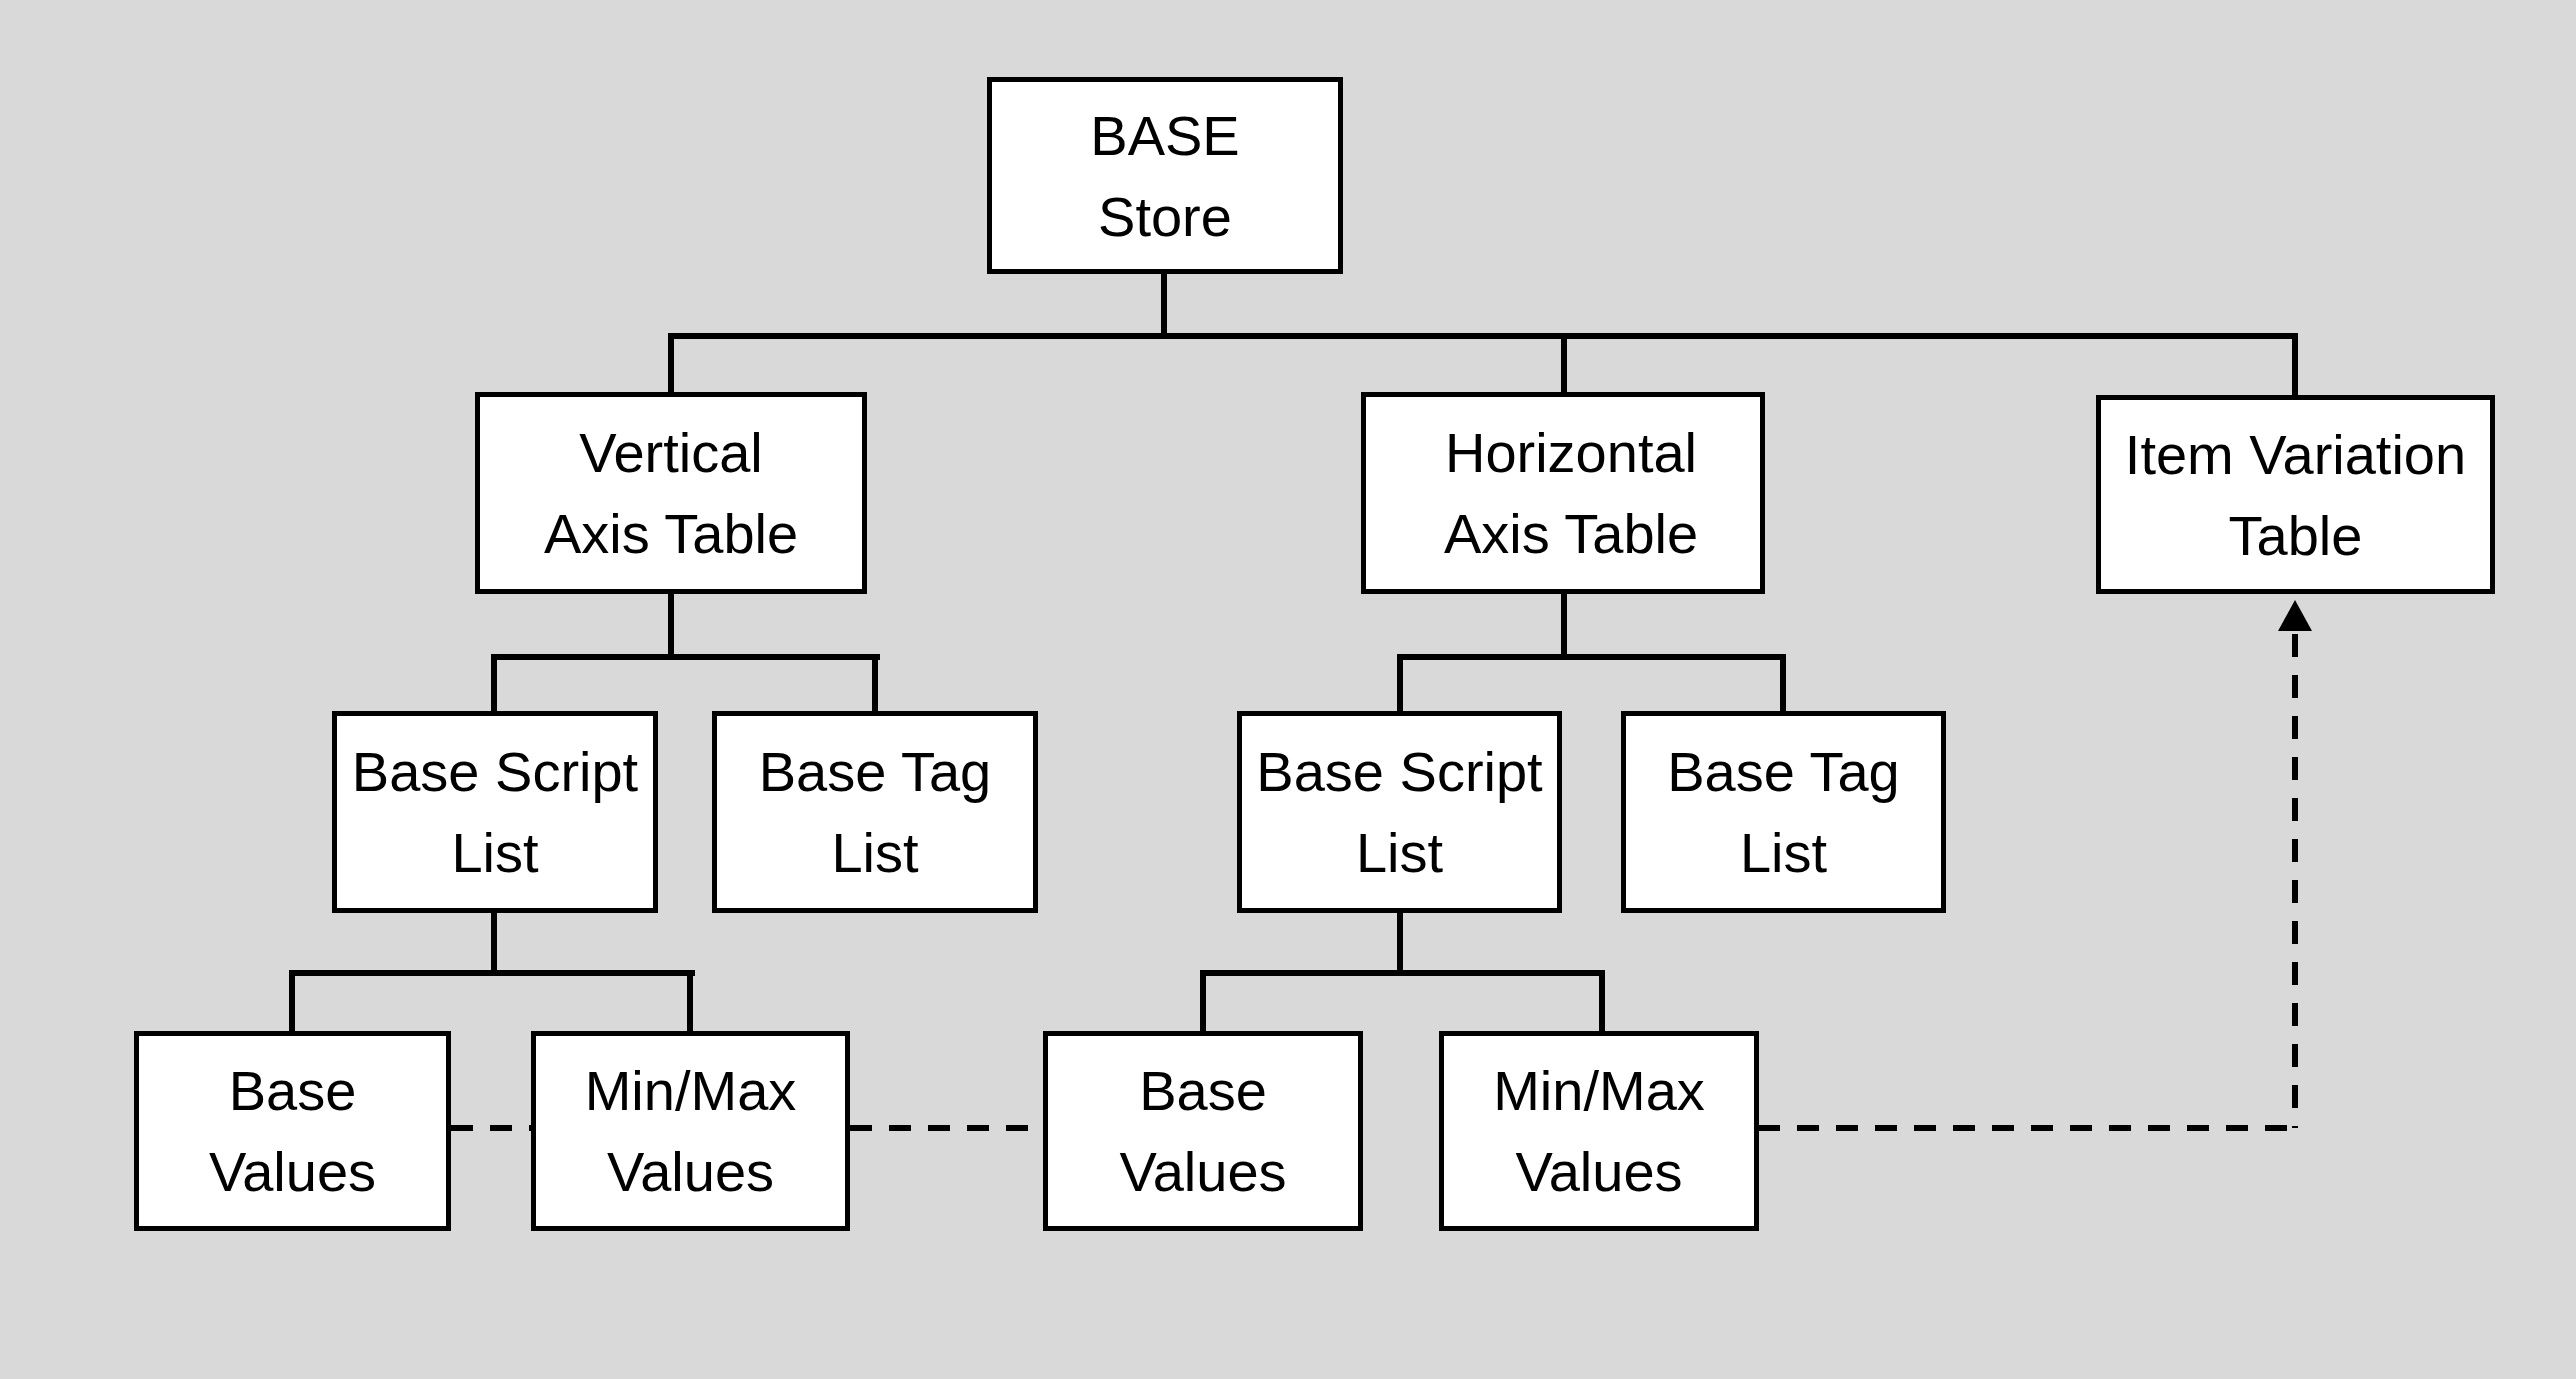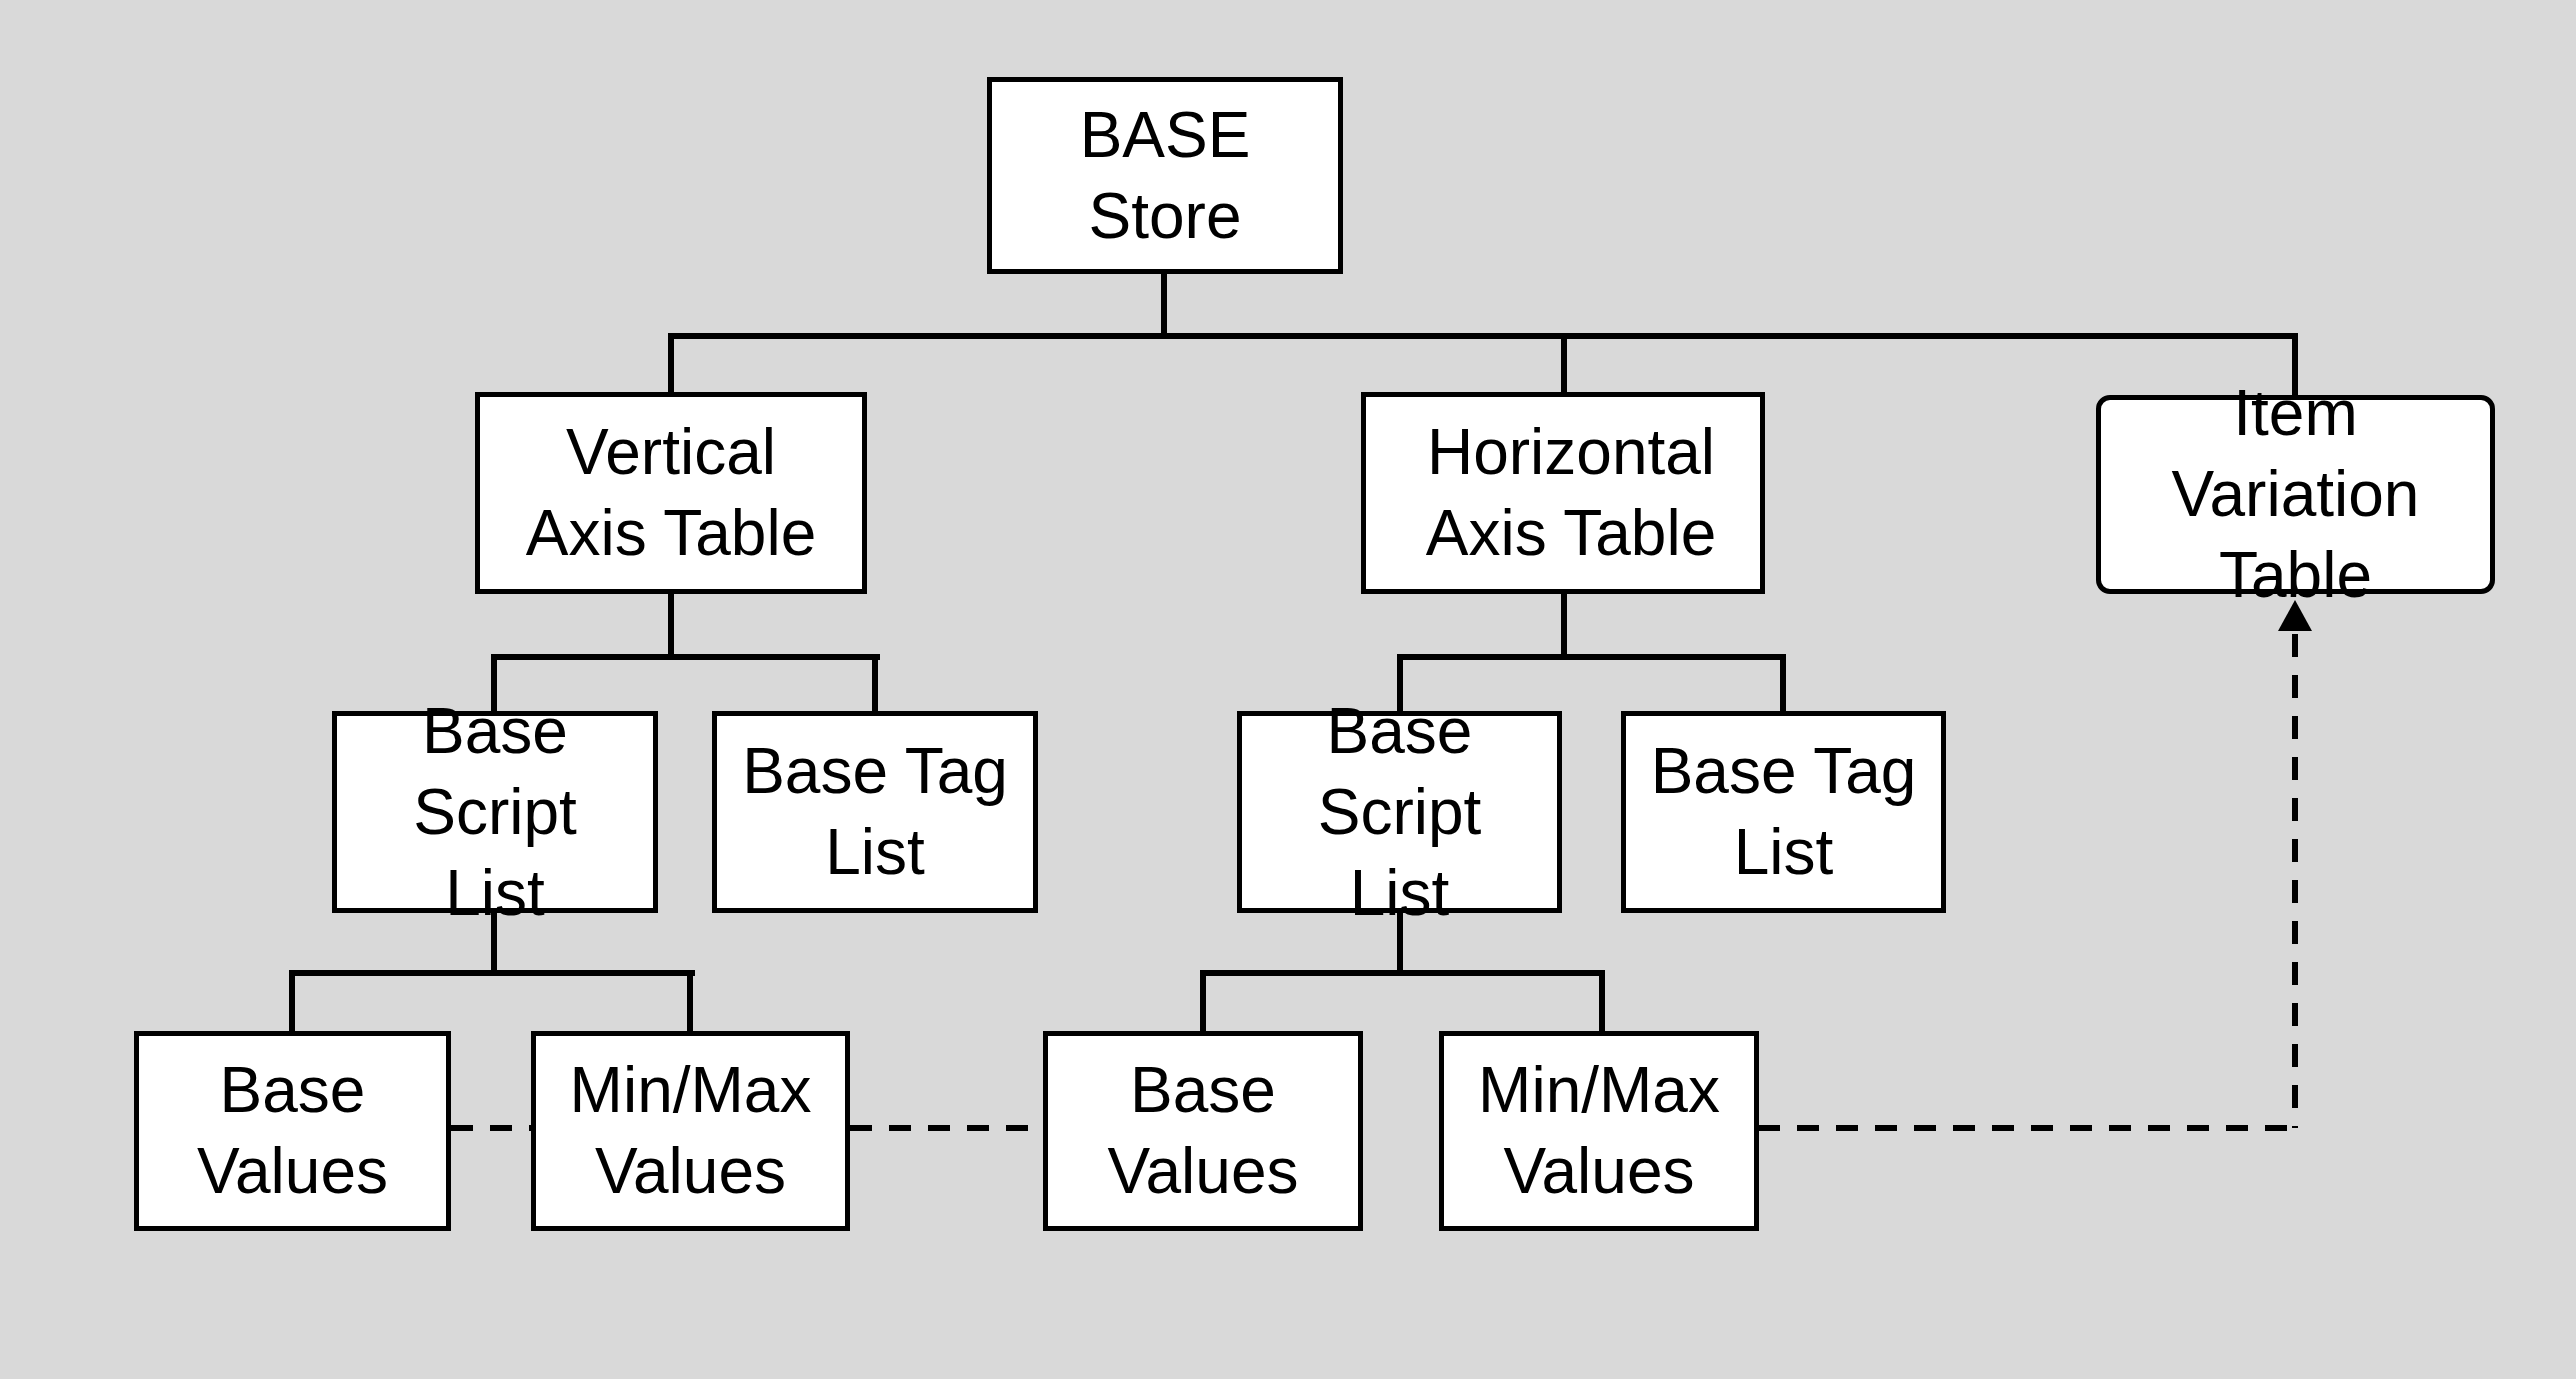--- a/index.html
+++ b/index.html
@@ -22,28 +22,28 @@
     position: absolute;
     box-sizing: border-box;
     background: #ffffff;
     border: 5.5px solid #000000;
     display: flex;
     flex-direction: column;
     align-items: center;
     justify-content: center;
     text-align: center;
     color: #000000;
-    font-size: 64px;
+    font-size: 56px;
     line-height: 81px;
     z-index: 3;
   }
   #n-base-header          { left: 987px; top:   77px; width: 356px; height: 197px; }
   #n-vertical-axis-table  { left:  475px; top:  392px; width: 392px; height: 202px; }
   #n-horizontal-axis-table{ left: 1361px; top:  392px; width: 404px; height: 202px; padding-left: 16px; }
-  #n-item-variation-store { left: 2096px; top:  395px; width: 399px; height: 199px; border-radius: 14px; }
+  #n-item-variation-store { left: 2096px; top:  395px; width: 399px; height: 199px; }
   #n-base-script-list-v   { left:  332px; top:  711px; width: 326px; height: 202px; }
   #n-base-tag-list-v      { left:  712px; top:  711px; width: 326px; height: 202px; }
   #n-base-script-list-h   { left: 1237px; top:  711px; width: 325px; height: 202px; }
   #n-base-tag-list-h      { left: 1621px; top:  711px; width: 325px; height: 202px; }
   #n-base-values-v        { left:  134px; top: 1031px; width: 317px; height: 200px; }
   #n-minmax-values-v      { left:  531px; top: 1031px; width: 319px; height: 200px; }
   #n-base-values-h        { left: 1043px; top: 1031px; width: 320px; height: 200px; }
   #n-minmax-values-h      { left: 1439px; top: 1031px; width: 320px; height: 200px; }
 
   

